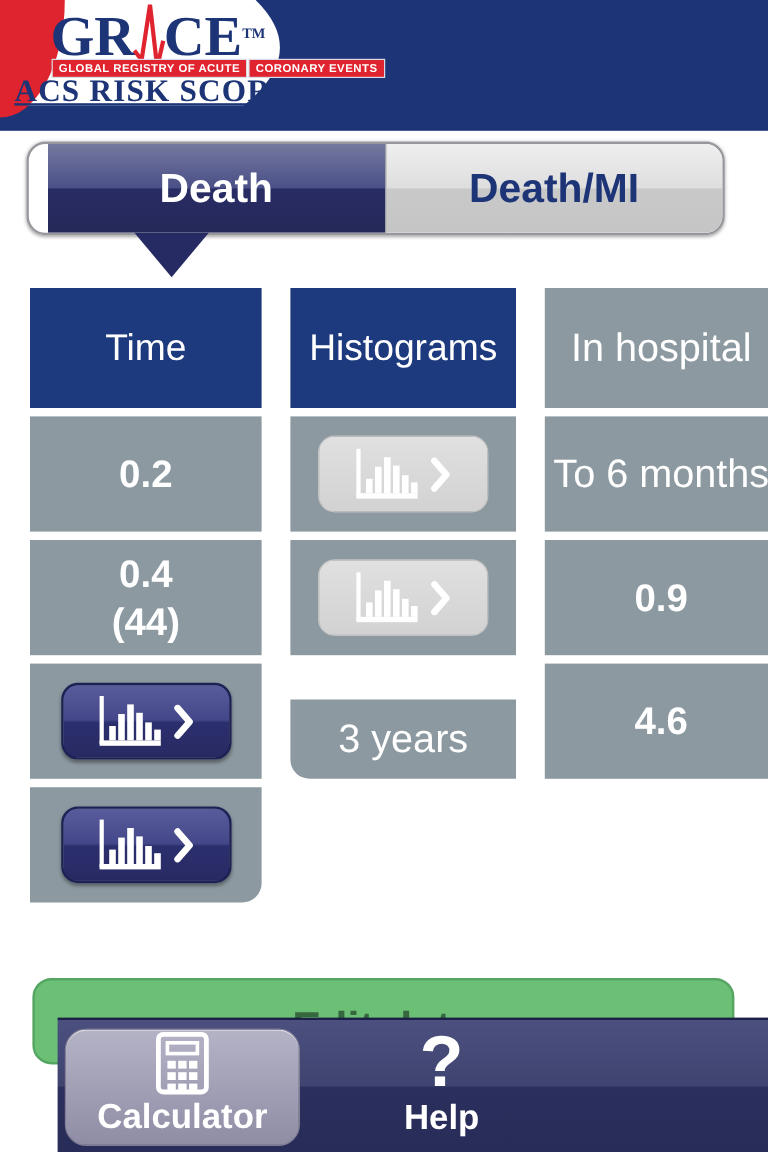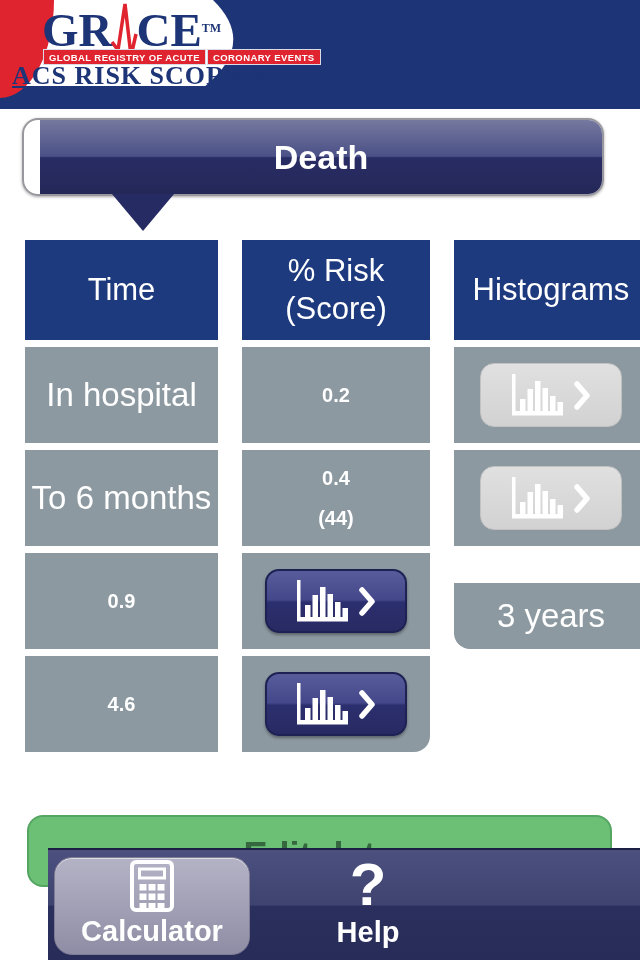--- a/index.html
+++ b/index.html
@@ -62,21 +62,21 @@
     position:absolute; left:25px; top:240px; width:591px;
     display:grid; grid-template-columns:193px 188px 194px;
     grid-template-rows:100px 96px 96px 96px 96px; gap:7px 24px;
   }
   .cell {
     display:flex; flex-direction:column; align-items:center; justify-content:center;
     color:#ffffff; text-align:center;
   }
   .cell.head { background:#1e3a7e; font-size:31px; line-height:38px; }
   .cell.body { background:#8c99a0; font-size:33px; }
-  .cell .val { font-weight:bold; font-size:20px; line-height:40px; }
+  .cell .val { font-weight:bold; font-size:32px; line-height:40px; }
   .cell.bl-round { border-bottom-left-radius:16px;margin-top:30px; }
   .cell.br-round { border-bottom-right-radius:16px; }
 
   .hist-btn {
     width:142px; height:64px; border-radius:14px; cursor:pointer;
     display:flex; align-items:center; justify-content:center; gap:9px;
     background:linear-gradient(#e0e0e0, #d2d2d2);
     border:1px solid #c2c2c2;
   }
   .hist-btn.on {
@@ -138,31 +138,30 @@
         <span>CORONARY EVENTS</span>
       </div>
       <div class="acs-subtitle">ACS RISK SCORE 2.0</div>
     </div>
   </div>
 
   <div class="segmented">
     <div class="seg seg-death on">
       <span>Death</span>
     </div>
+    <div class="seg seg-mi">
+      <span>Death/MI</span>
+    </div>
   </div>
   <div class="pointer"></div>
 
   <div class="risk-table">
     <div class="cell head">
         <span>Time</span>
       </div>
-    <div class="cell head">
-      <span>% Risk</span>
-        <span>(Score)</span>
-    </div>
     <div class="cell head">
         <span>Histograms</span>
       </div>
 
     <div class="cell body">
         <span>In hospital</span>
       </div>
     <div class="cell body">
         <span class="val">0.2</span>
       </div>

